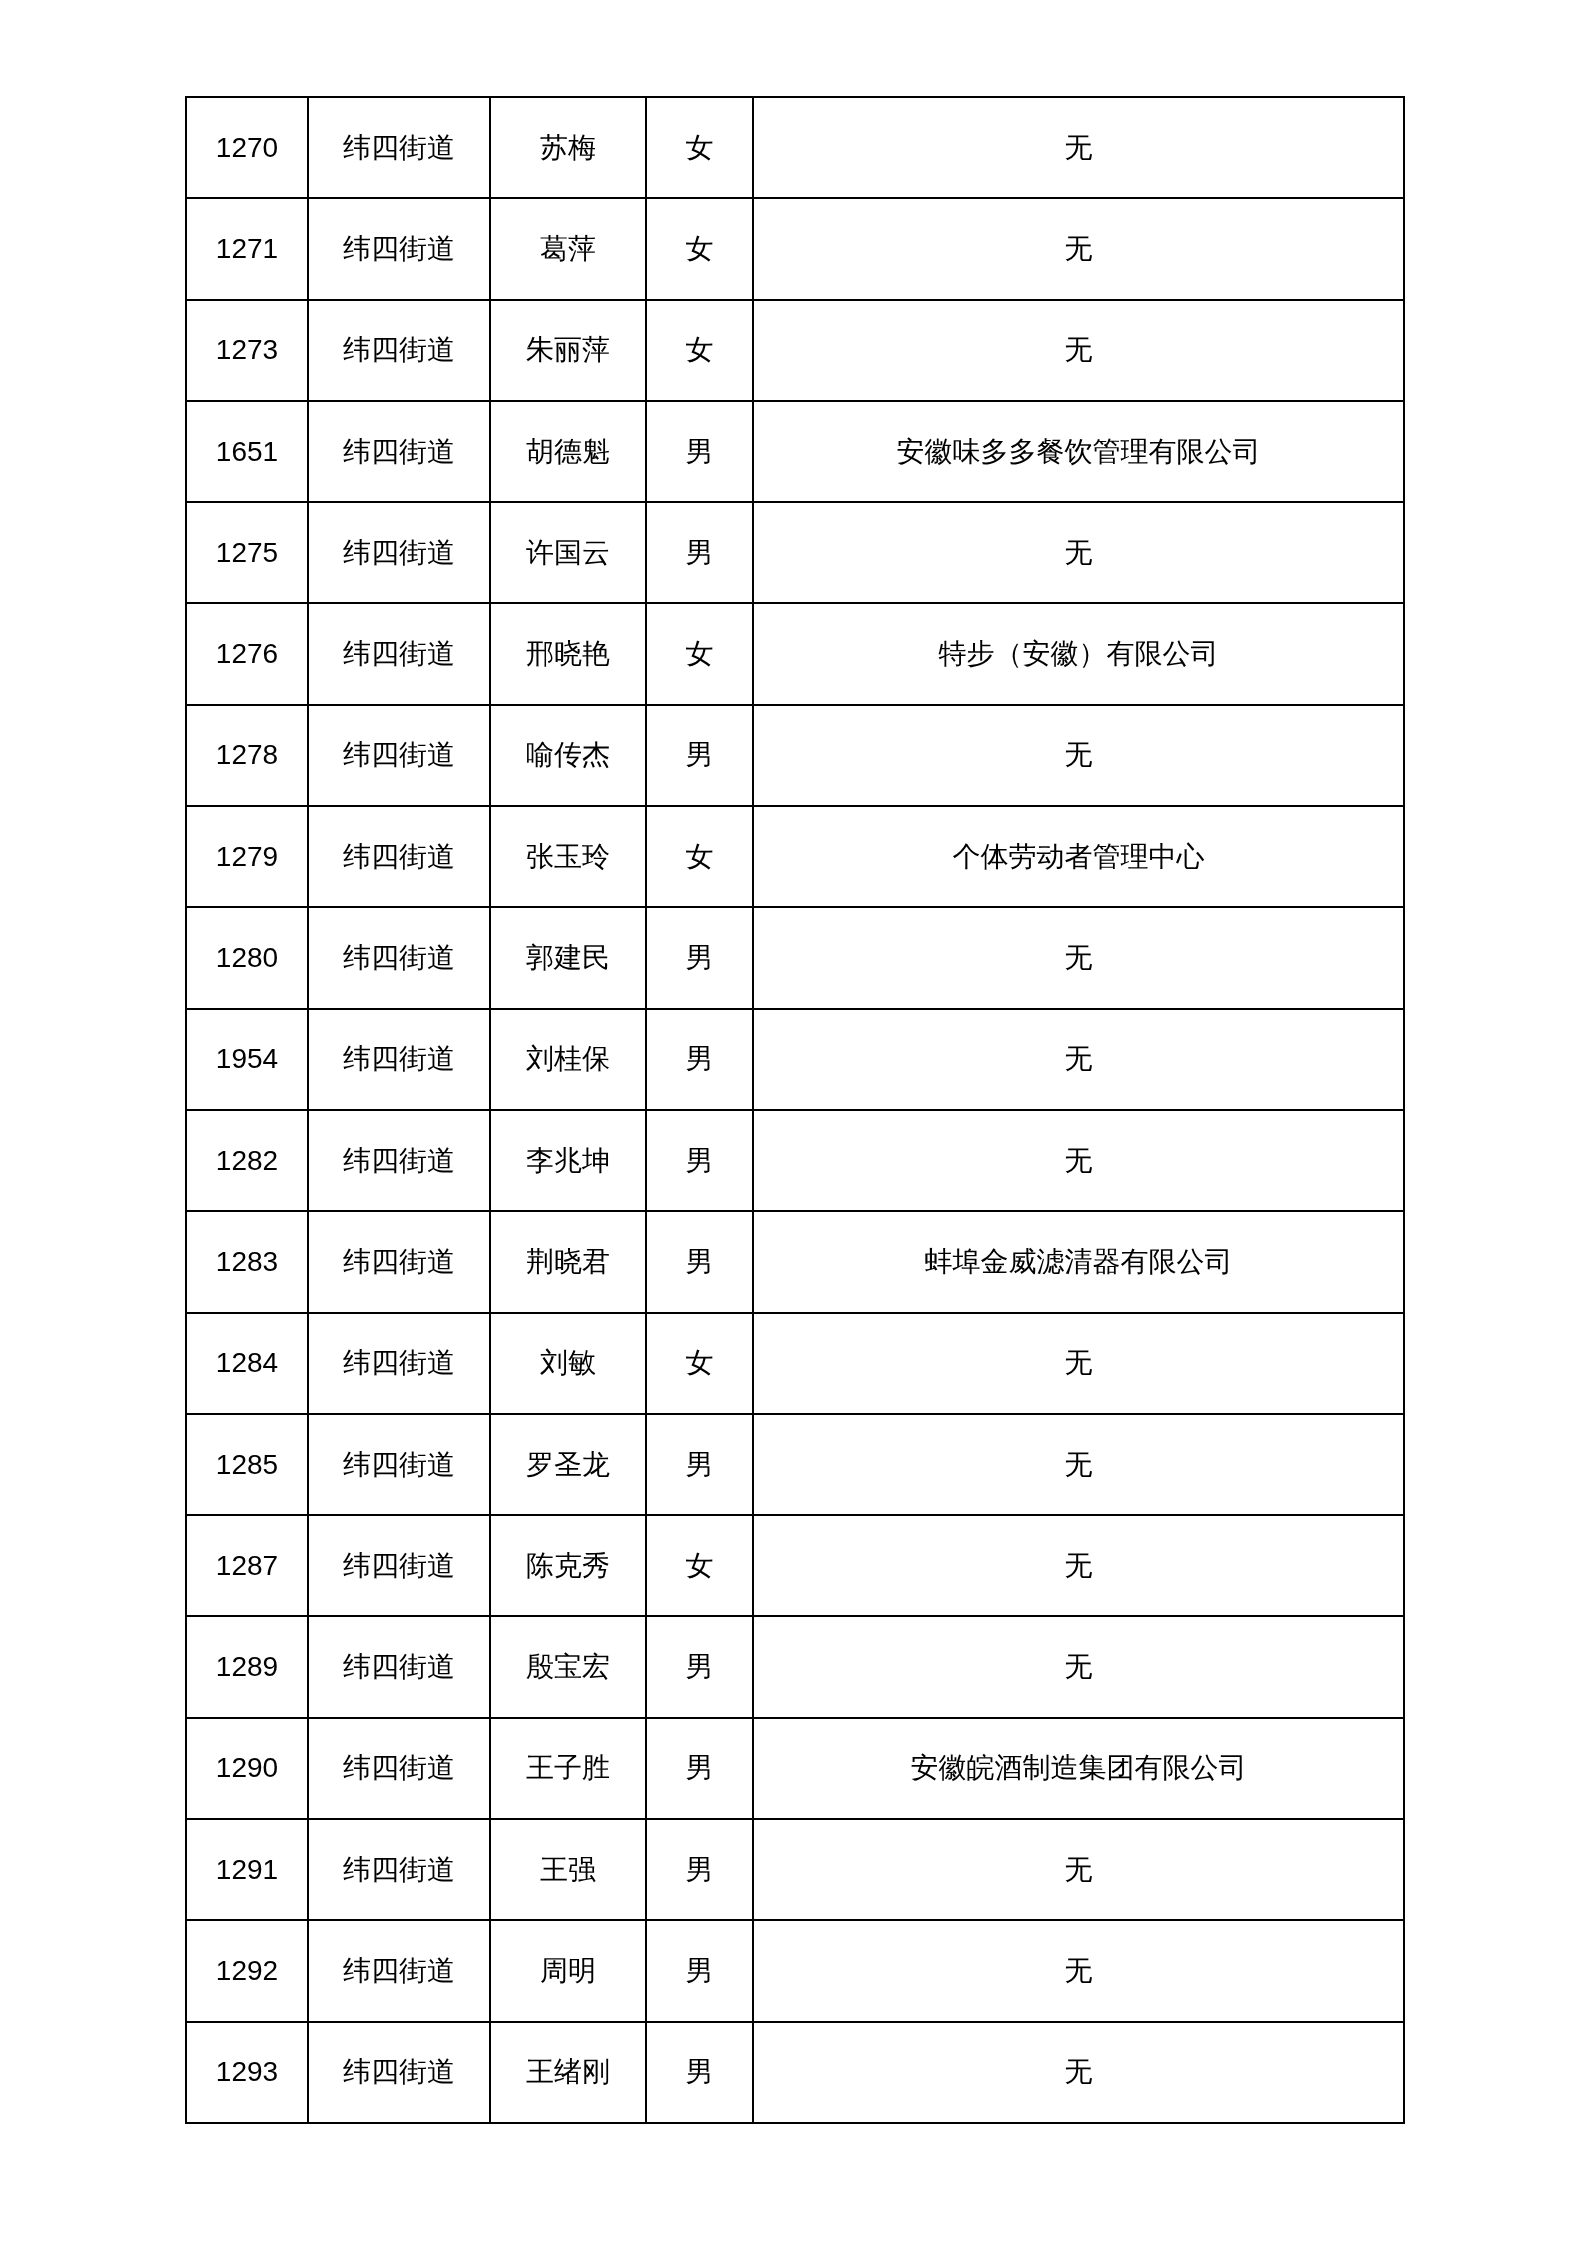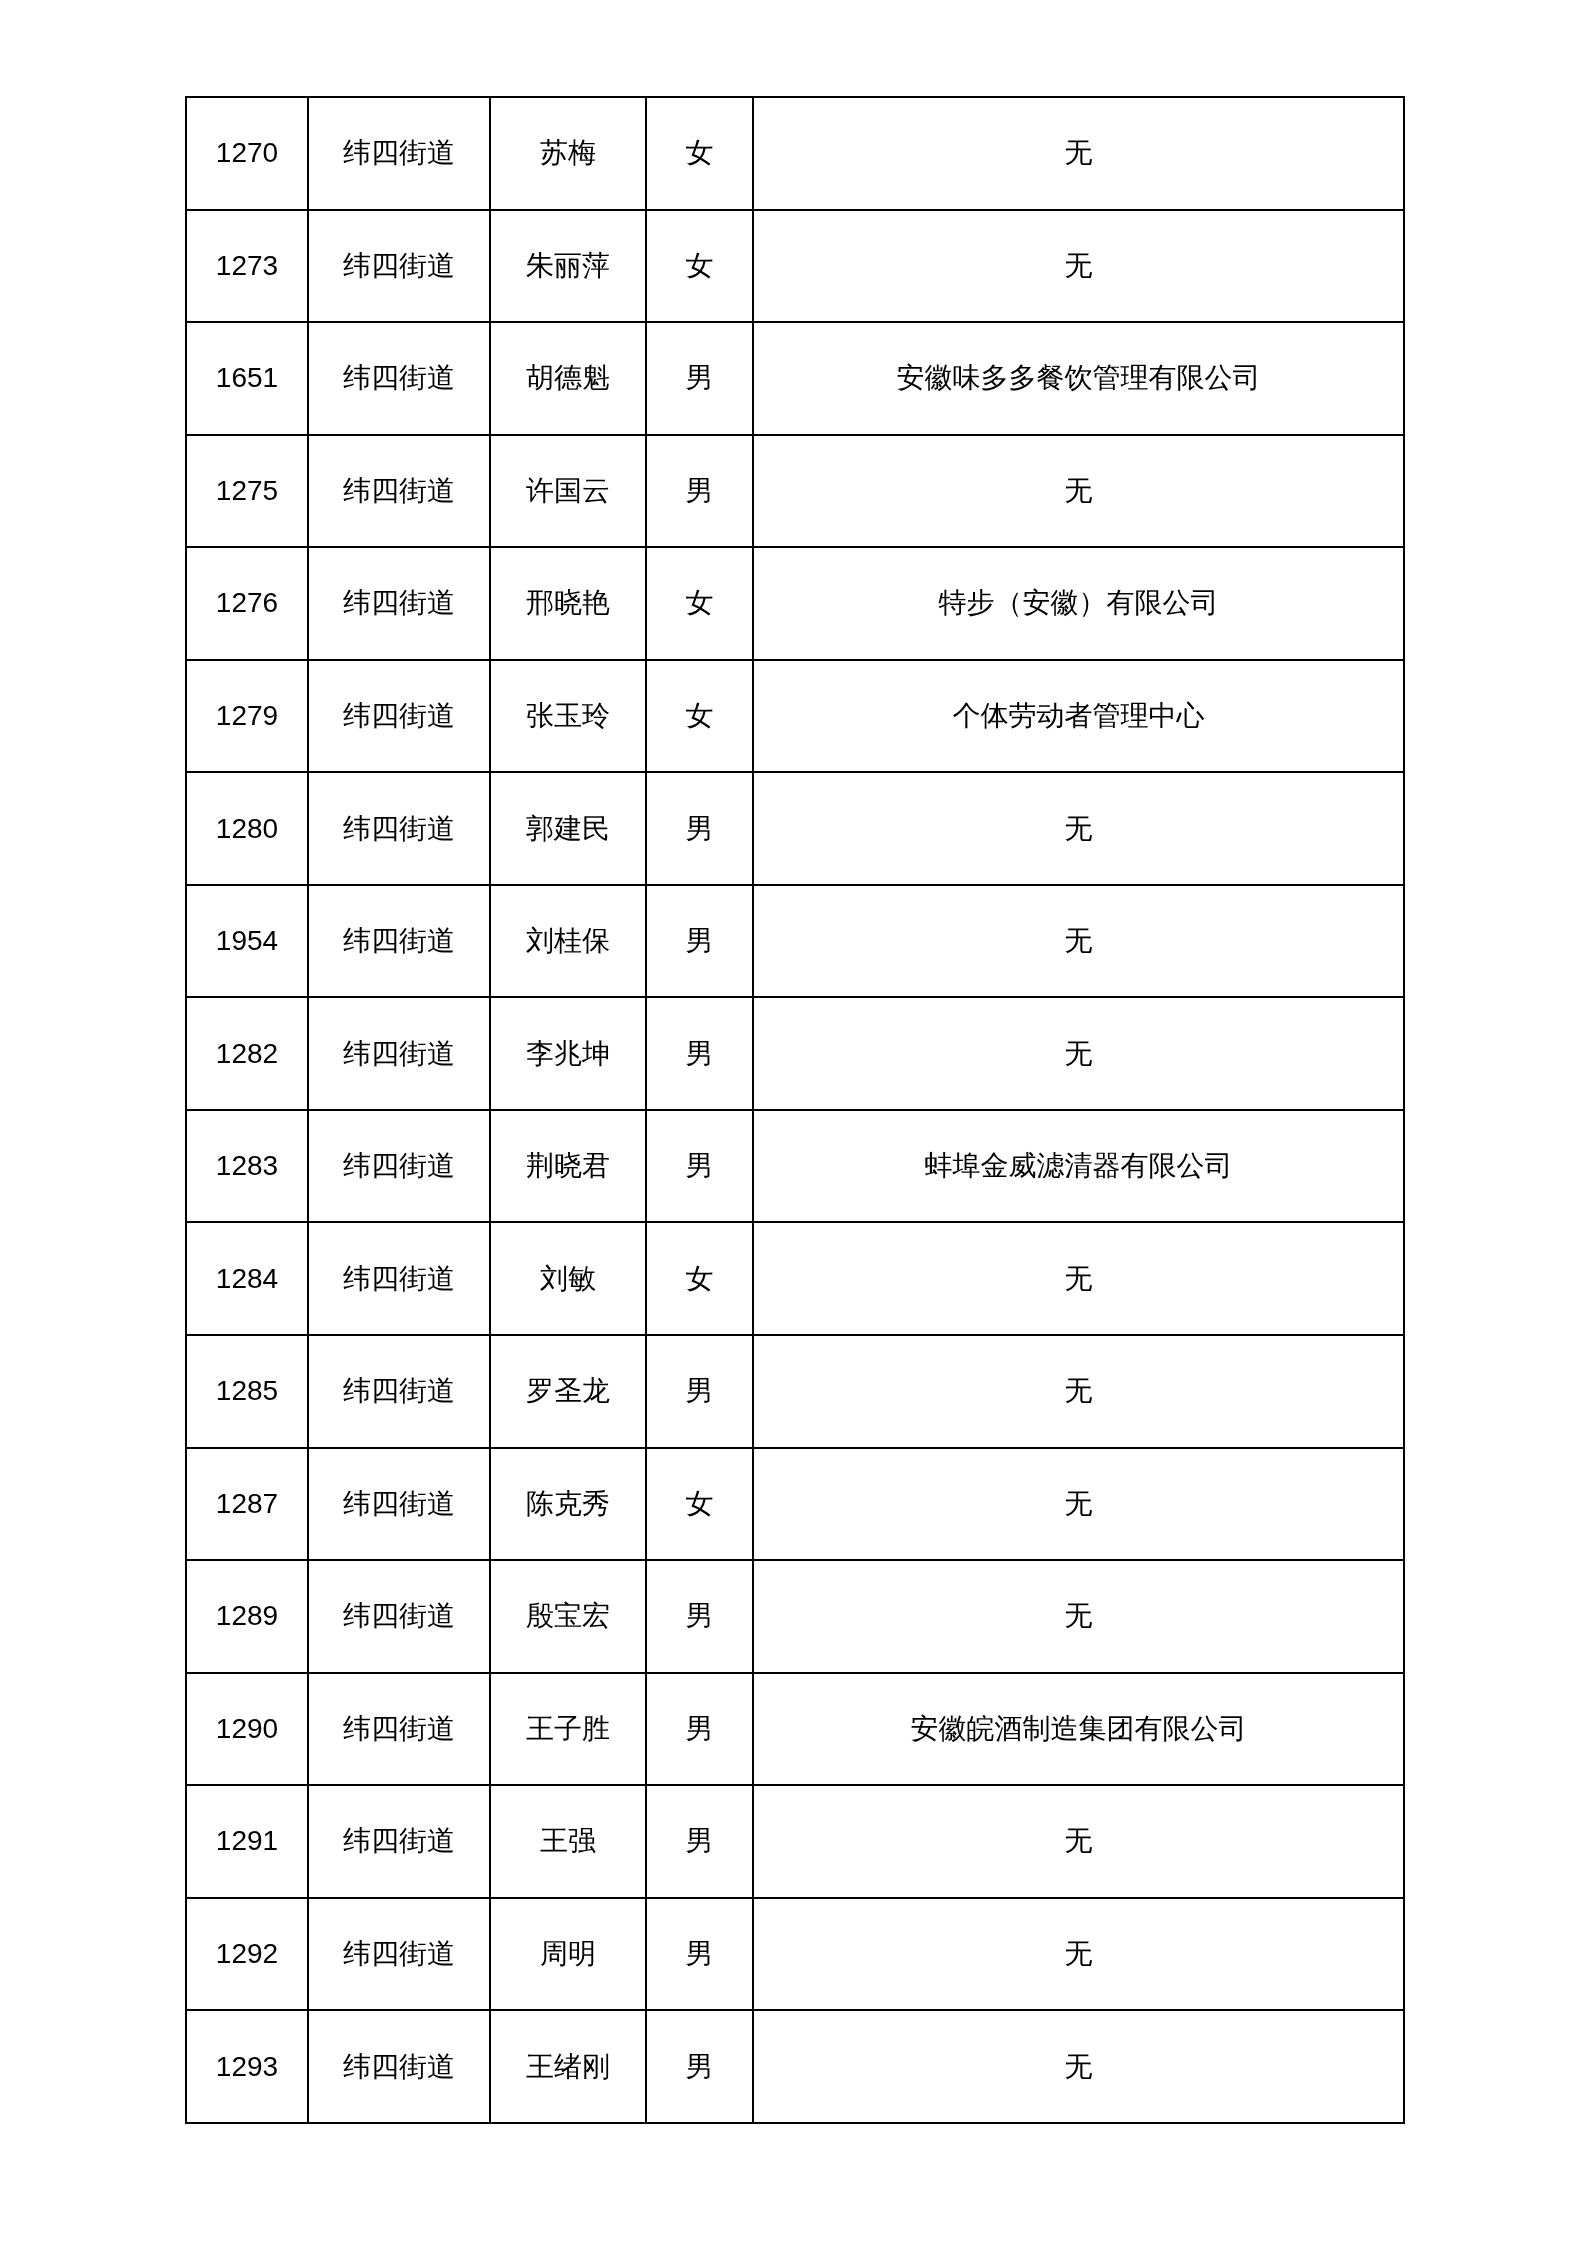--- a/index.html
+++ b/index.html
@@ -62,20 +62,27 @@
     </colgroup>
     <tbody>
         <tr>
     <td>1270</td>
     <td>纬四街道</td>
     <td>苏梅</td>
     <td>女</td>
     <td>无</td>
   </tr>
         <tr>
+    <td>1271</td>
+    <td>纬四街道</td>
+    <td>葛萍</td>
+    <td>女</td>
+    <td>无</td>
+  </tr>
+        <tr>
     <td>1273</td>
     <td>纬四街道</td>
     <td>朱丽萍</td>
     <td>女</td>
     <td>无</td>
   </tr>
         <tr>
     <td>1651</td>
     <td>纬四街道</td>
     <td>胡德魁</td>
@@ -88,20 +95,27 @@
     <td>许国云</td>
     <td>男</td>
     <td>无</td>
   </tr>
         <tr>
     <td>1276</td>
     <td>纬四街道</td>
     <td>邢晓艳</td>
     <td>女</td>
     <td>特步（安徽）有限公司</td>
+  </tr>
+        <tr>
+    <td>1278</td>
+    <td>纬四街道</td>
+    <td>喻传杰</td>
+    <td>男</td>
+    <td>无</td>
   </tr>
         <tr>
     <td>1279</td>
     <td>纬四街道</td>
     <td>张玉玲</td>
     <td>女</td>
     <td>个体劳动者管理中心</td>
   </tr>
         <tr>
     <td>1280</td>

